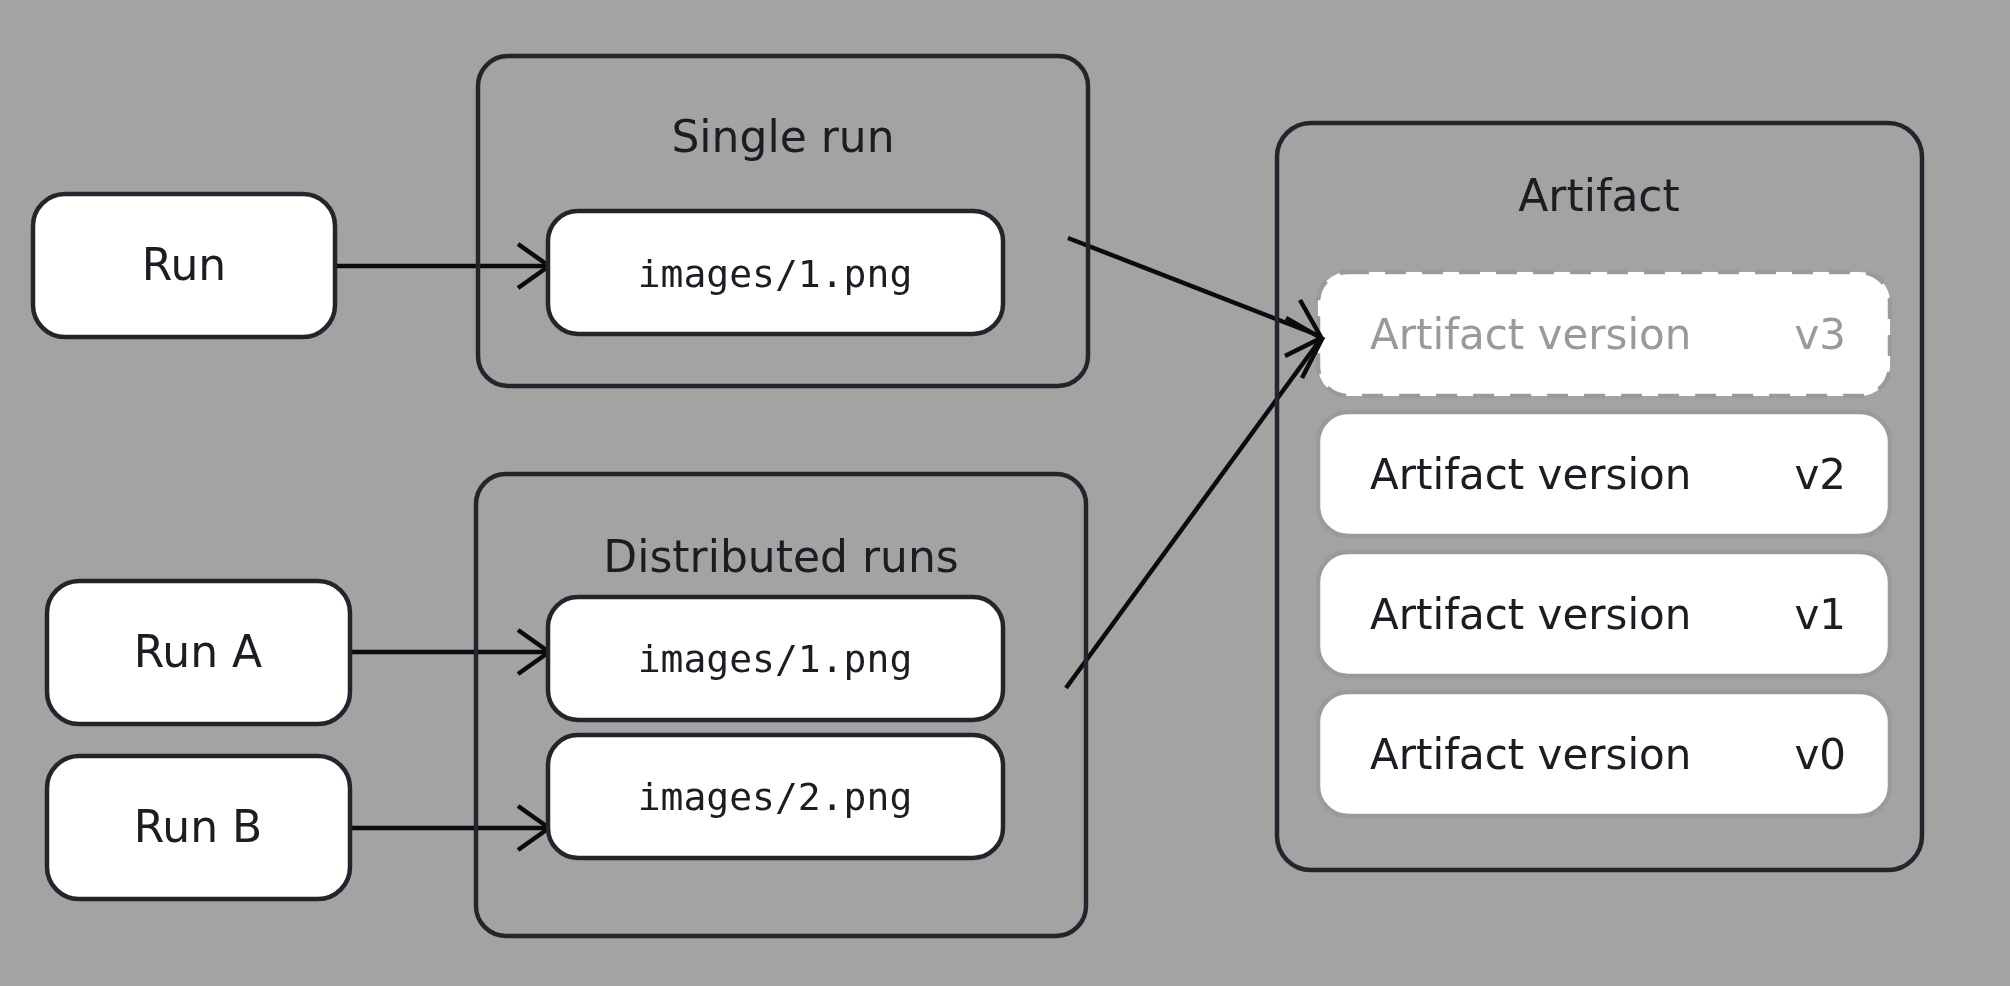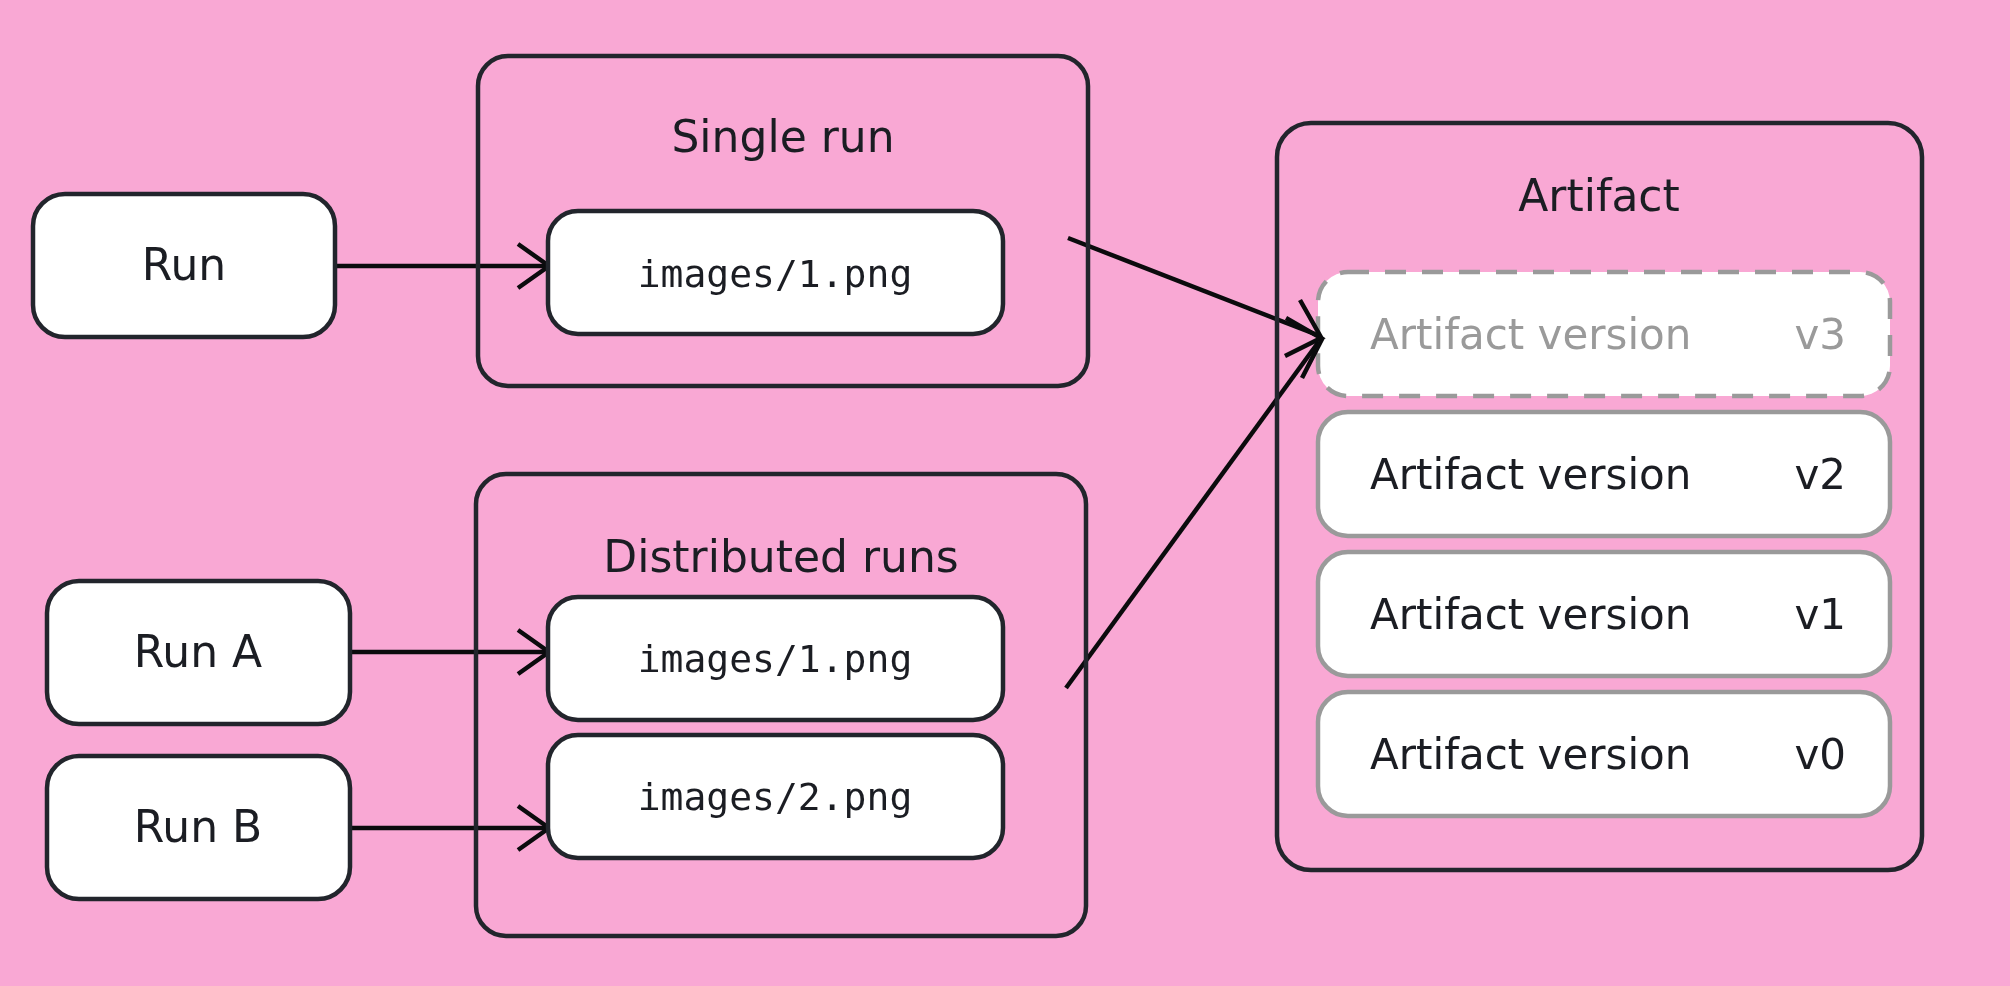--- a/index.html
+++ b/index.html
@@ -4,21 +4,21 @@
 <style>
   html, body {
     margin: 0;
     padding: 0;
     background: #ffffff;
   }
   #canvas {
     position: relative;
     width: 2010px;
     height: 986px;
-    background: #f9a8d4;
+    background: #a3a3a3;
     font-family: "DejaVu Sans", "Liberation Sans", sans-serif;
     overflow: hidden;
   }
   svg#diagram {
     position: absolute;
     left: 0;
     top: 0;
     width: 2010px;
     height: 986px;
   }

